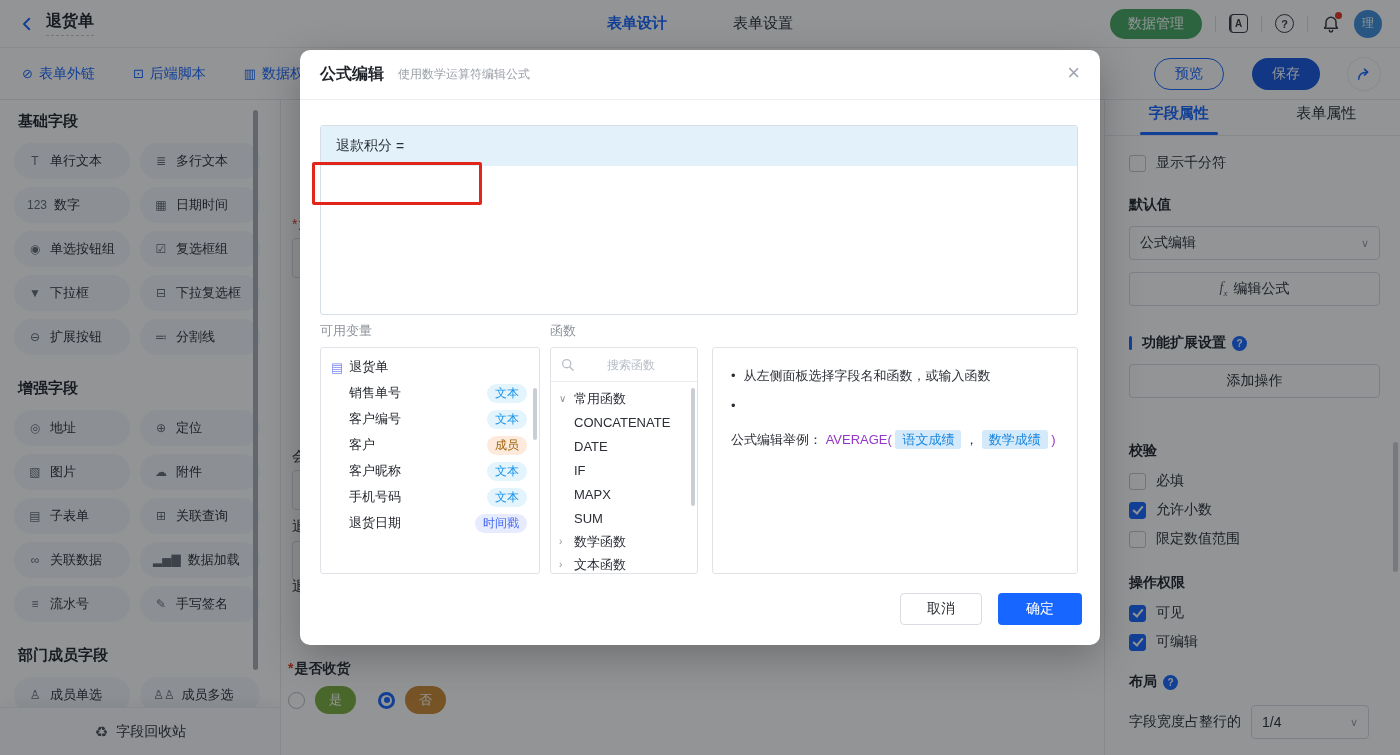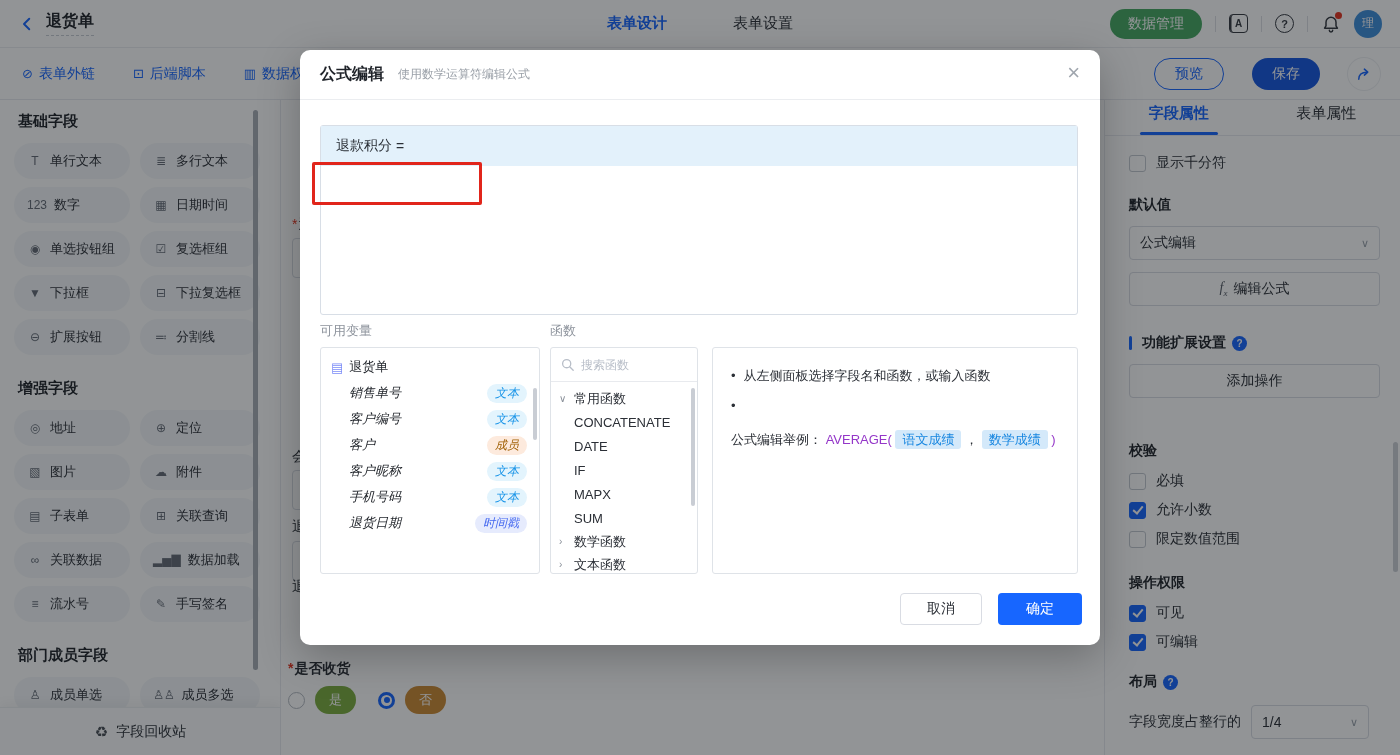--- a/index.html
+++ b/index.html
@@ -131,30 +131,30 @@
   .p-vars { left:20px; width:220px; }
   .p-funcs { left:250px; width:148px; }
   .p-tips { left:412px; width:366px; }
 
   .v-tabs { height:34px; display:flex; align-items:center; border-bottom:1px solid #e8eaee; font-size:13px; }
   .v-tab { flex:1; text-align:center; cursor:pointer; color:#2b2f36; }
   .v-tab.active { color:#1766ff; }
   .v-list { padding:6px 0 0 0; position:relative; }
   .v-root { display:flex; align-items:center; gap:6px; height:26px; padding-left:10px; font-size:13px; }
   .v-root .doc-ic { color:#7c8cf8; font-size:13px; }
-  .v-row { display:flex; align-items:center; height:26px; padding:0 12px 0 28px; font-size:13px; cursor:pointer;font-style:italic; }
+  .v-row { display:flex; align-items:center; height:26px; padding:0 12px 0 28px; font-size:13px; cursor:pointer; }
   .v-row .tag { margin-left:auto; font-size:12px; border-radius:10px; padding:1px 8px; }
   .tag[data-tagtype="text"] { background:#e3f4fd; color:#1894e8; }
   .tag[data-tagtype="member"] { background:#fdeadd; color:#a16207; }
   .tag[data-tagtype="timestamp"] { background:#e6ebfd; color:#4468f0; }
   .v-scroll { position:absolute; right:2px; top:40px; width:4px; height:52px; border-radius:2px; background:#c9cdd4; }
 
   .fn-search { height:34px; display:flex; align-items:center; gap:7px; padding:0 10px; border-bottom:1px solid #e8eaee; }
   .fn-search input { border:none; outline:none; width:100px; font-size:12px; color:#2b2f36;
-                     font-family:"Liberation Sans","DejaVu Sans",sans-serif; }
+                     font-family:"Liberation Sans","DejaVu Sans",sans-serif;text-align:center; }
   .fn-search input::placeholder { color:#b8bec8; }
   .fn-list { padding-top:5px; font-size:13px; color:#2b2f36; }
   .fn-group { display:flex; align-items:center; gap:5px; height:23px; padding-left:8px; cursor:pointer; }
   .fn-group .chev { color:#8a9099; font-size:10px; width:10px; }
   .fn-item { height:24px; display:flex; align-items:center; padding-left:23px; cursor:pointer; }
   .fn-scroll { position:absolute; right:2px; top:40px; width:4px; height:118px; border-radius:2px; background:#c9cdd4; }
 
   .tips-body { padding:15px 18px; font-size:13px; color:#2b2f36; line-height:26px; }
   .tip-line { display:flex; align-items:baseline; gap:8px; margin-bottom:4px; flex-wrap:wrap; }
   .tip-line .dot { color:#2b2f36; }

